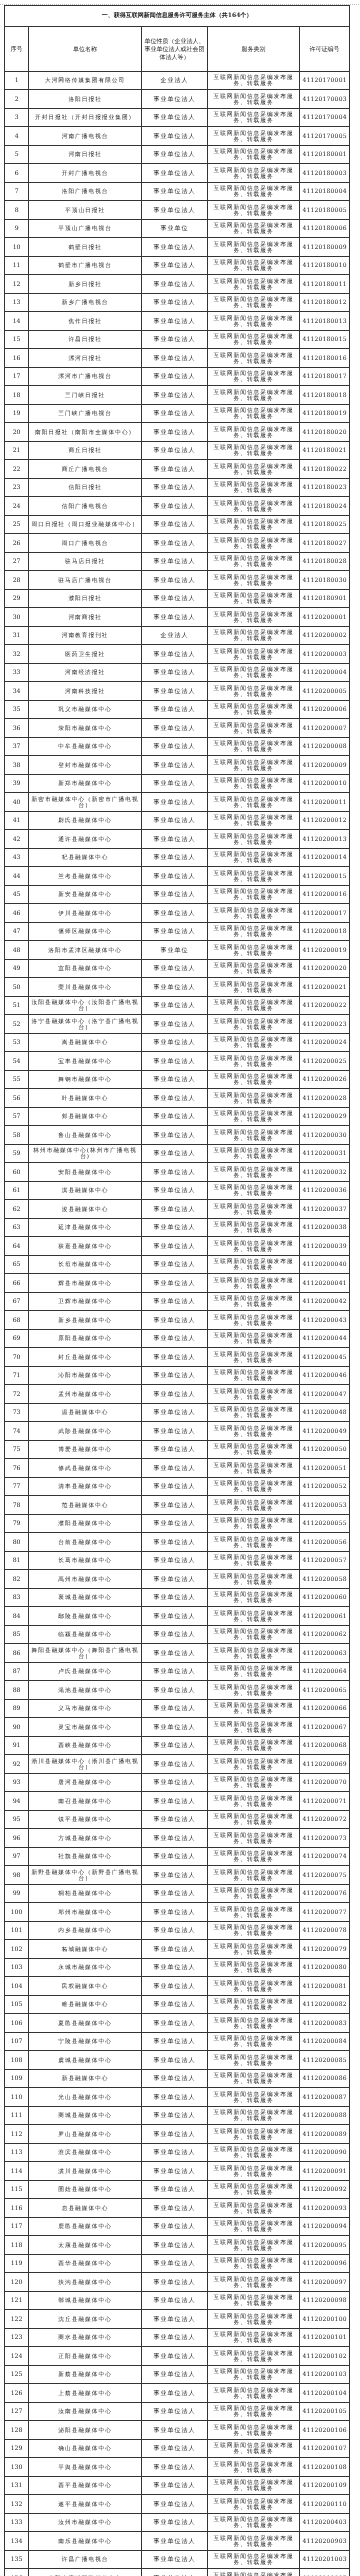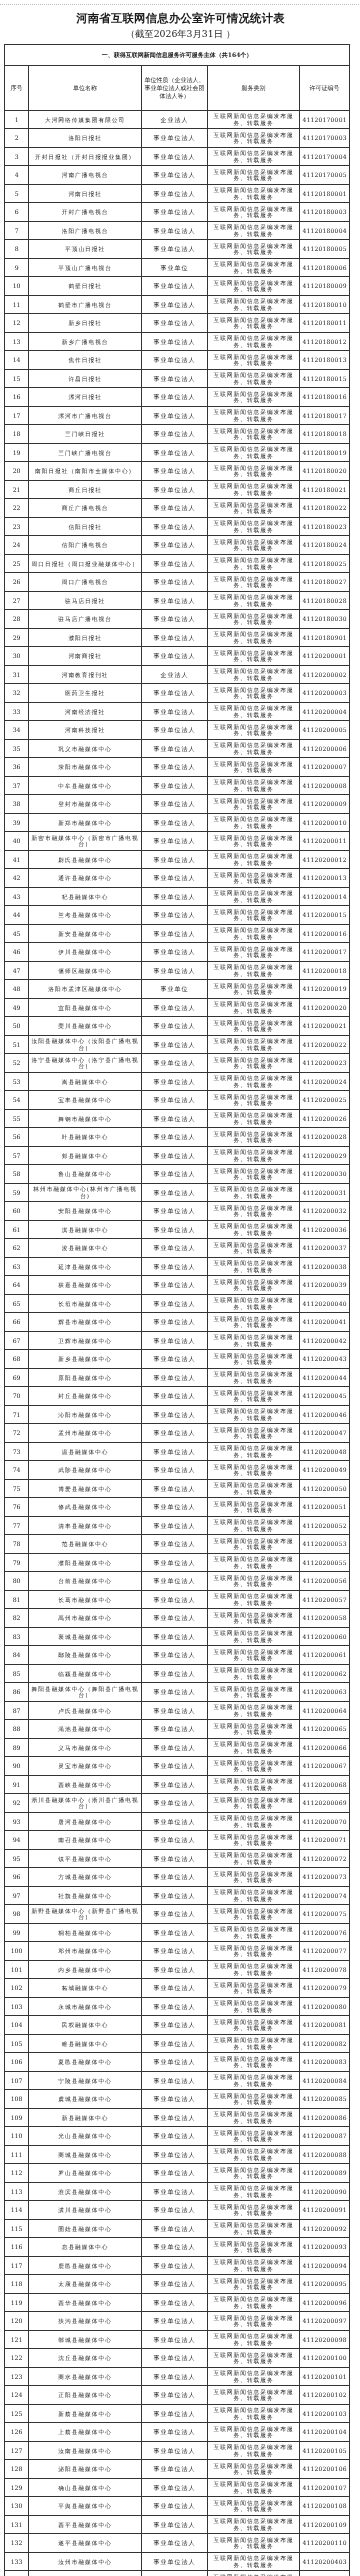--- a/index.html
+++ b/index.html
@@ -18,24 +18,20 @@
   td.c-name { letter-spacing: 1px; font-size: 5.7px; }
   td.c-nature { letter-spacing: 1px; font-size: 6px; }
   td.c-service { letter-spacing: 1px; font-size: 5.7px; line-height: 6.2px; }
   td.c-license { font-size: 6px; letter-spacing: 0.2px; }
 </style>
 </head>
 <body>
 
 <div class="page">
   <div class="topline"></div>
-  <div class="title-block">
-    <div class="title">河南省互联网信息办公室许可情况统计表</div>
-    <div class="subtitle">（截至2026年3月31日 ）</div>
-  </div>
 
   <table class="grid">
     <colgroup>
       <col style="width:24px">
       <col style="width:113px">
       <col style="width:66px">
       <col style="width:92px">
       <col style="width:50px">
     </colgroup>
     <tbody id="tbody">

